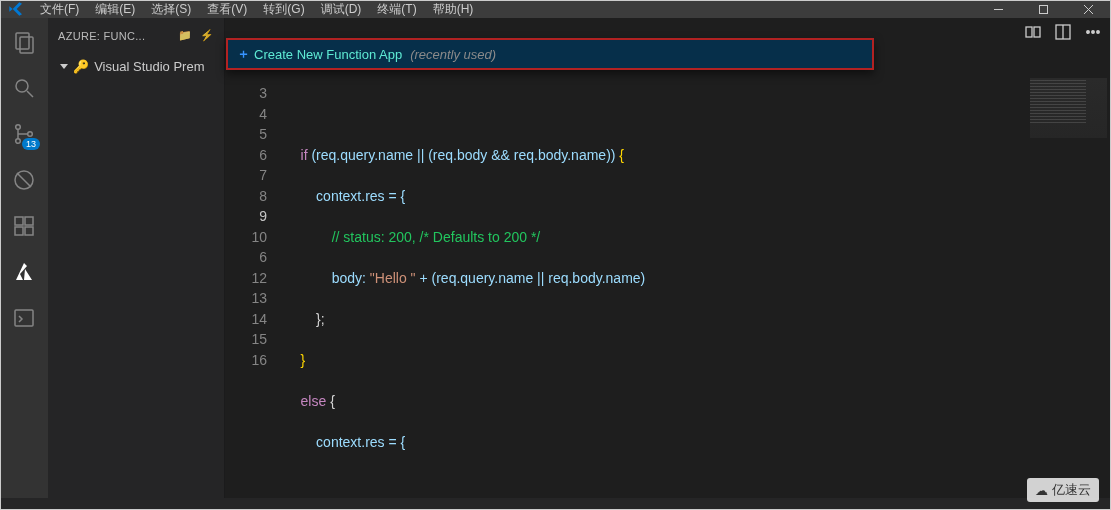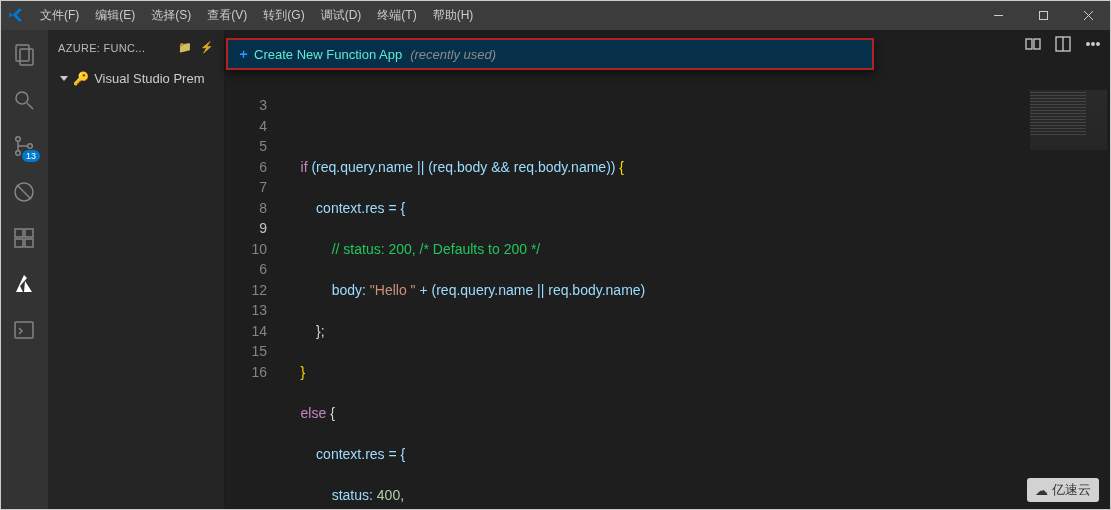--- a/index.html
+++ b/index.html
@@ -1,18 +1,18 @@
 <!DOCTYPE html>
 <html><head>
 <meta charset="utf-8">
 <style>
   * { box-sizing: border-box; margin: 0; padding: 0; font-family: "Segoe UI", "Microsoft YaHei", sans-serif; }
   body { width: 1111px; height: 510px; background: #252526; color: #ccc; overflow: hidden; position: relative; }
   
-  .titlebar { height: 30px; background: #3c3c3c; display: flex; align-items: center; font-size: 12px; color: #ccc; position: relative; }
+  .titlebar { height: 18px; background: #3c3c3c; display: flex; align-items: center; font-size: 12px; color: #ccc; position: relative; }
   .tb-logo { width: 32px; display: flex; justify-content: center; align-items: center; }
   .tb-logo svg { width: 16px; height: 16px; }
   .tb-menu { display: flex; gap: 0; }
   .tb-menu-item { padding: 0 8px; line-height: 30px; cursor: default; }
   .tb-title { position: absolute; left: 50%; transform: translateX(-50%); color: #ccc; }
   .tb-controls { margin-left: auto; display: flex; }
   .tb-ctrl { width: 45px; height: 30px; display: flex; align-items: center; justify-content: center; }
   .tb-ctrl svg { width: 11px; height: 11px; stroke: #ccc; stroke-width: 1; fill: none; }
   
   .main { display: flex; height: calc(100% - 30px); }
@@ -211,21 +211,20 @@
     <div class="code">
 <div class="code-line"></div>
 <div class="code-line">    <span class="tk-kw">if</span><span class="tk-prop"> (req.query.name || (req.body &amp;&amp; req.body.name)) </span><span class="tk-brace">{</span></div>
 <div class="code-line"><span class="tk-prop">        context.res = {</span></div>
 <div class="code-line"><span class="tk-com">            // status: 200, /* Defaults to 200 */</span></div>
 <div class="code-line"><span class="tk-prop">            body: </span><span class="tk-str">"Hello "</span><span class="tk-prop"> + (req.query.name || req.body.name)</span></div>
 <div class="code-line"><span>        };</span></div>
 <div class="code-line"><span class="tk-brace">    }</span></div>
 <div class="code-line">    <span class="tk-kw">else</span><span> {</span></div>
 <div class="code-line"><span class="tk-prop">        context.res = {</span></div>
-<div class="code-line"><span class="tk-prop">            status: </span><span class="tk-num">400</span><span>,</span></div>
 
 
 
 
     </div>
 
     <div class="minimap">
       <div class="shade"></div>
         <div class="noise"></div>
     </div>

